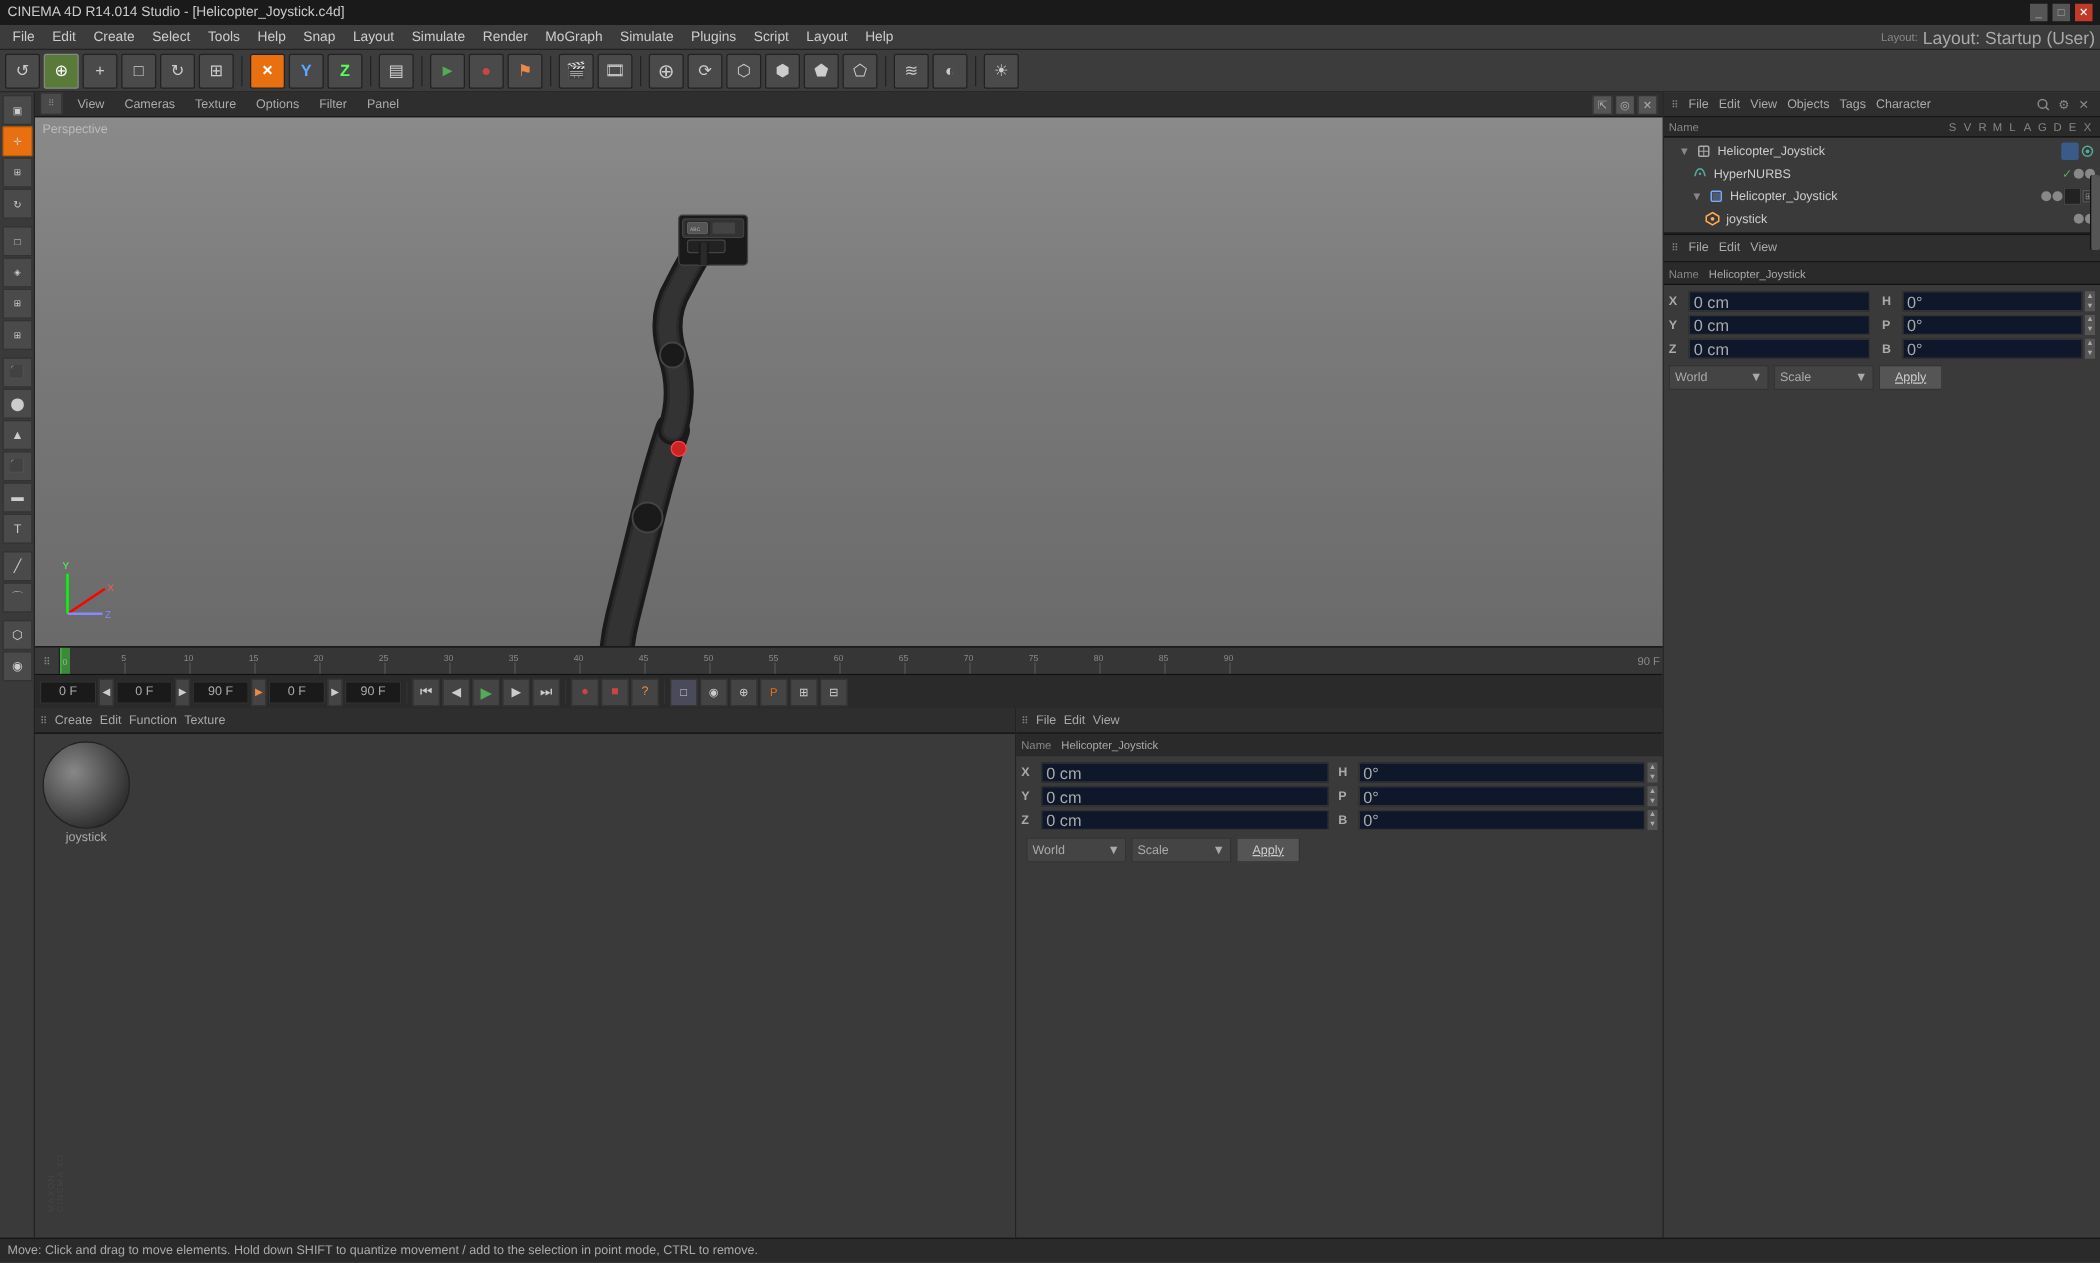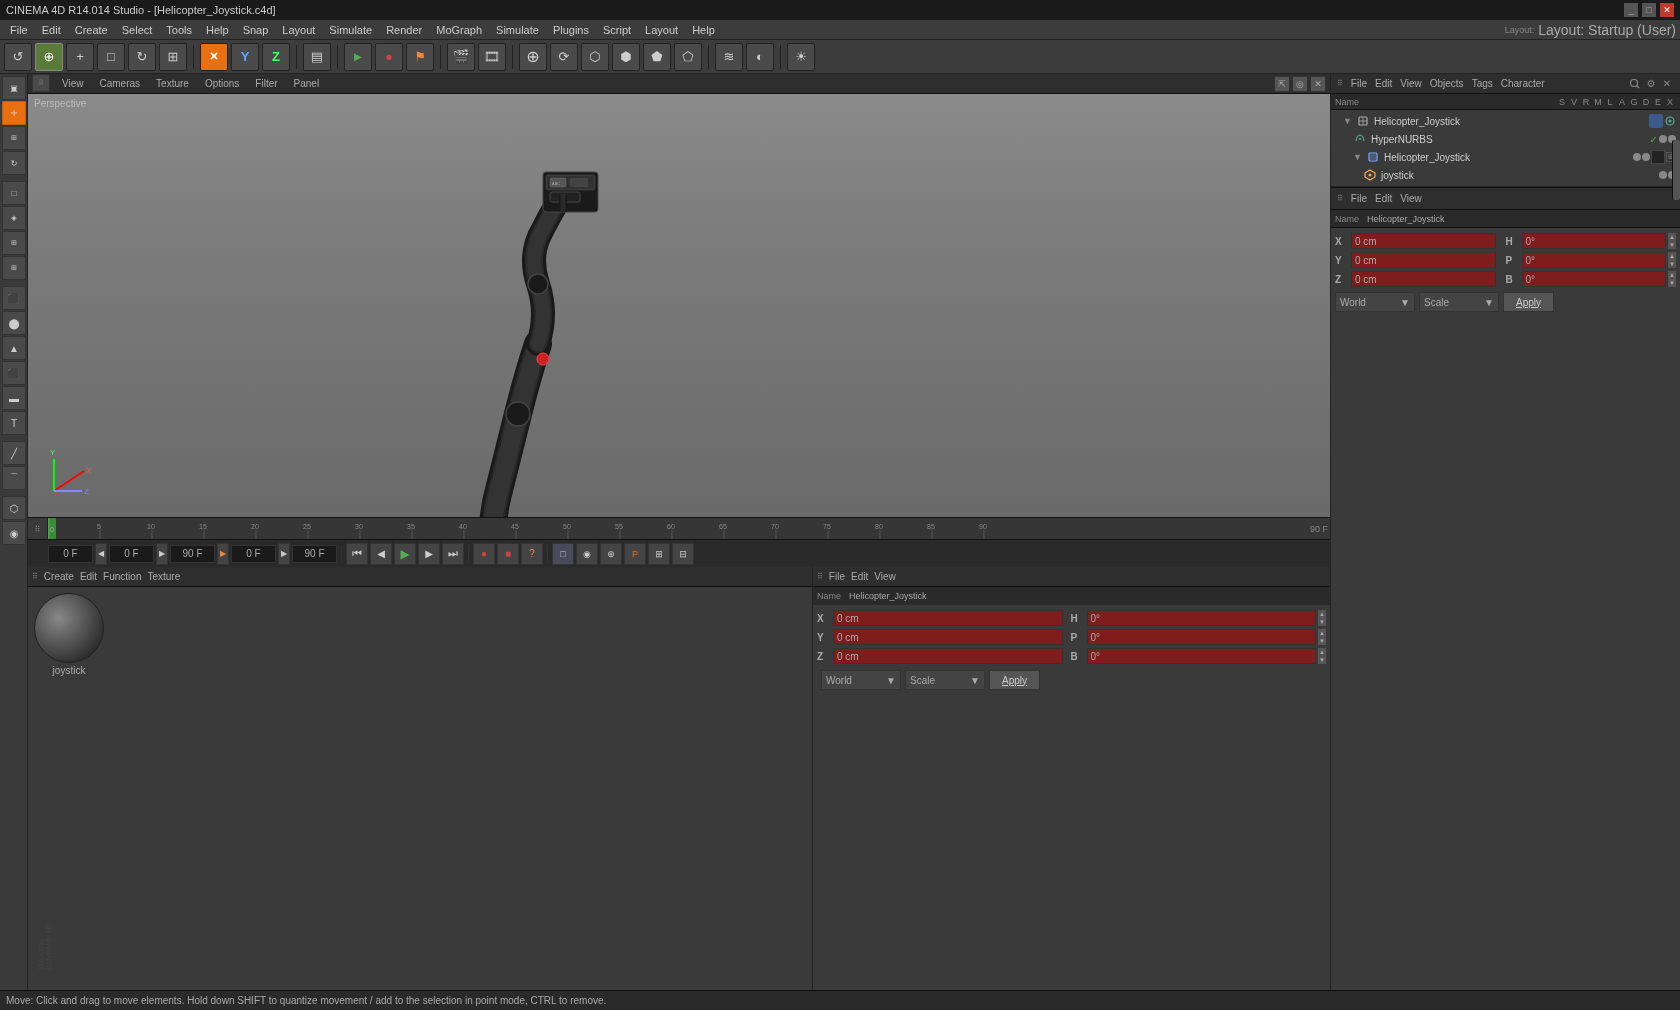--- a/index.html
+++ b/index.html
@@ -128,21 +128,21 @@
       overflow: hidden;
       position: relative;
     }
 
     
     #playback-bar {
       height: 28px;
       background: #2a2a2a;
       display: flex;
       align-items: center;
-      padding: 0 20px;
+      padding: 0 4px;
       gap: 2px;
       border-top: 1px solid #111;
     }
     .playback-field {
       width: 45px; height: 18px;
       background: #1a1a1a;
       border: 1px solid #333;
       color: #aaa;
       font-size: 10px;
       text-align: center;
@@ -274,24 +274,24 @@
     }
     .attr-label {
       width: 14px;
       font-size: 10px;
       color: #aaa;
       font-weight: bold;
     }
     .attr-field {
       flex: 1;
       height: 16px;
-      background: #7f1d1d;
+      background: #0f172a;
       border: 1px solid #333;
       color: #aaa;
-      font-size: 10px;
+      font-size: 13px;
       padding: 0 3px;
       display: flex;
       align-items: center;
     }
 
     #attr-dropdown-row {
       display: flex;
       gap: 4px;
       padding: 4px;
       align-items: center;

